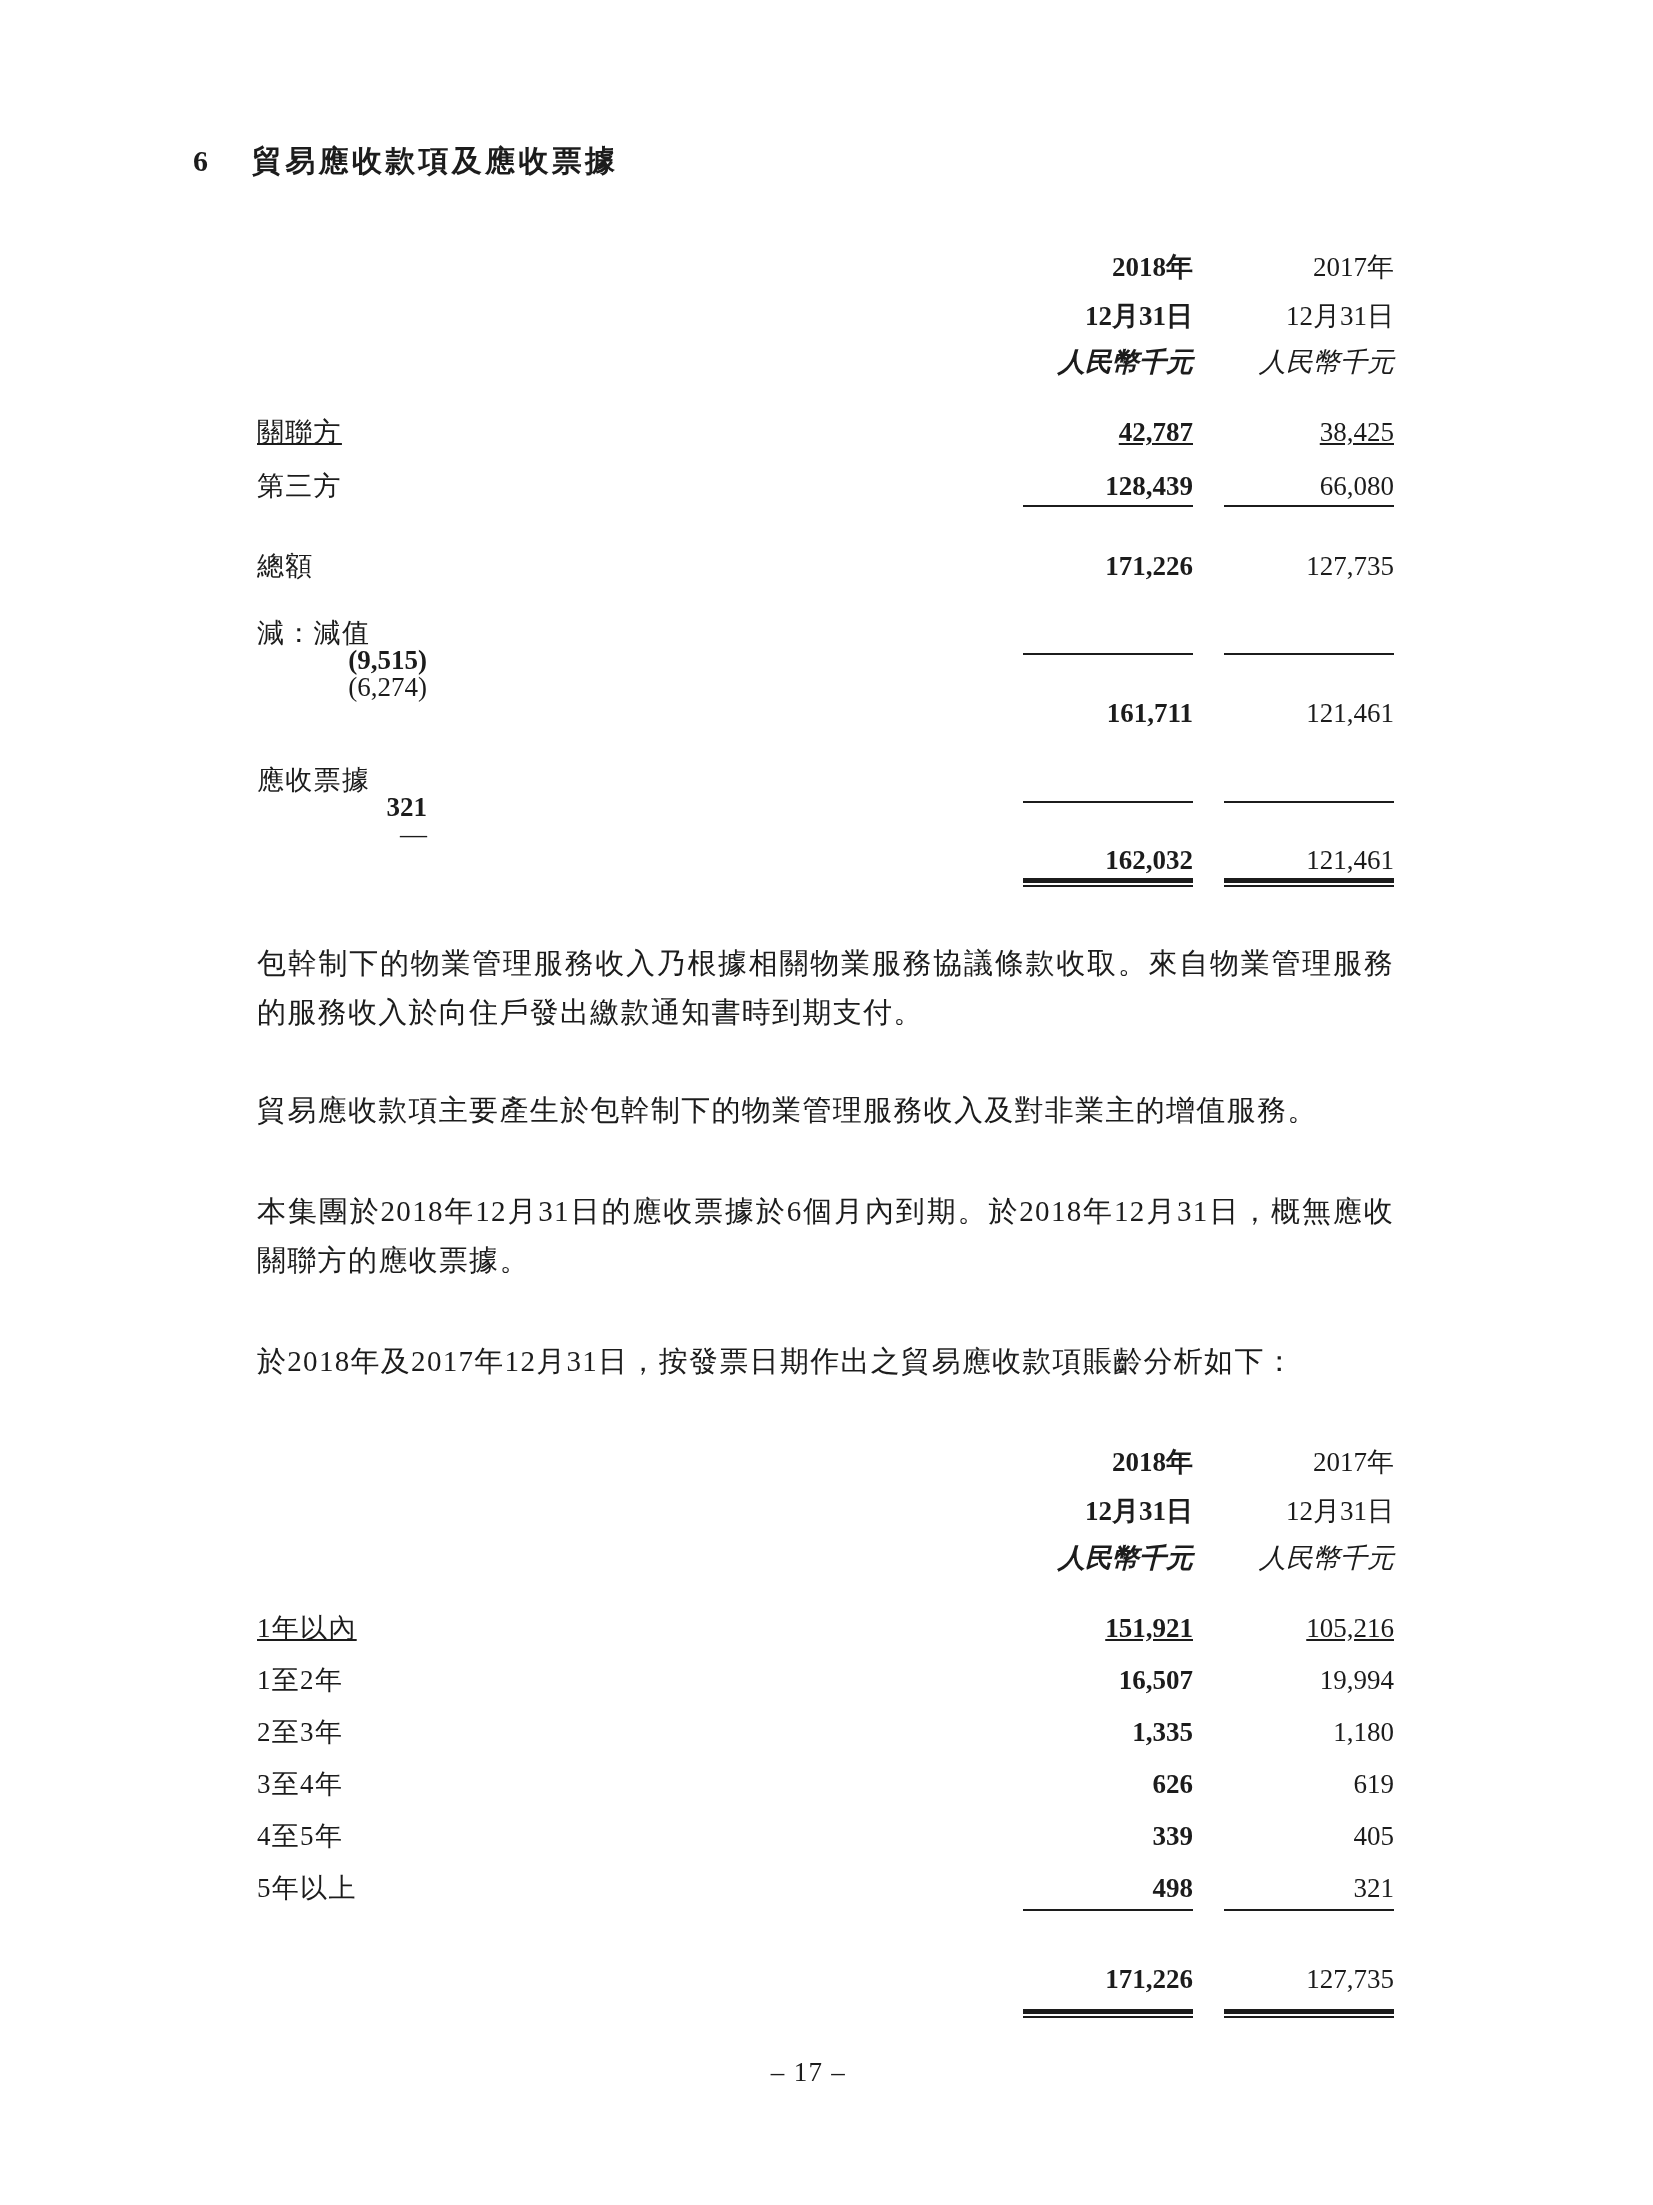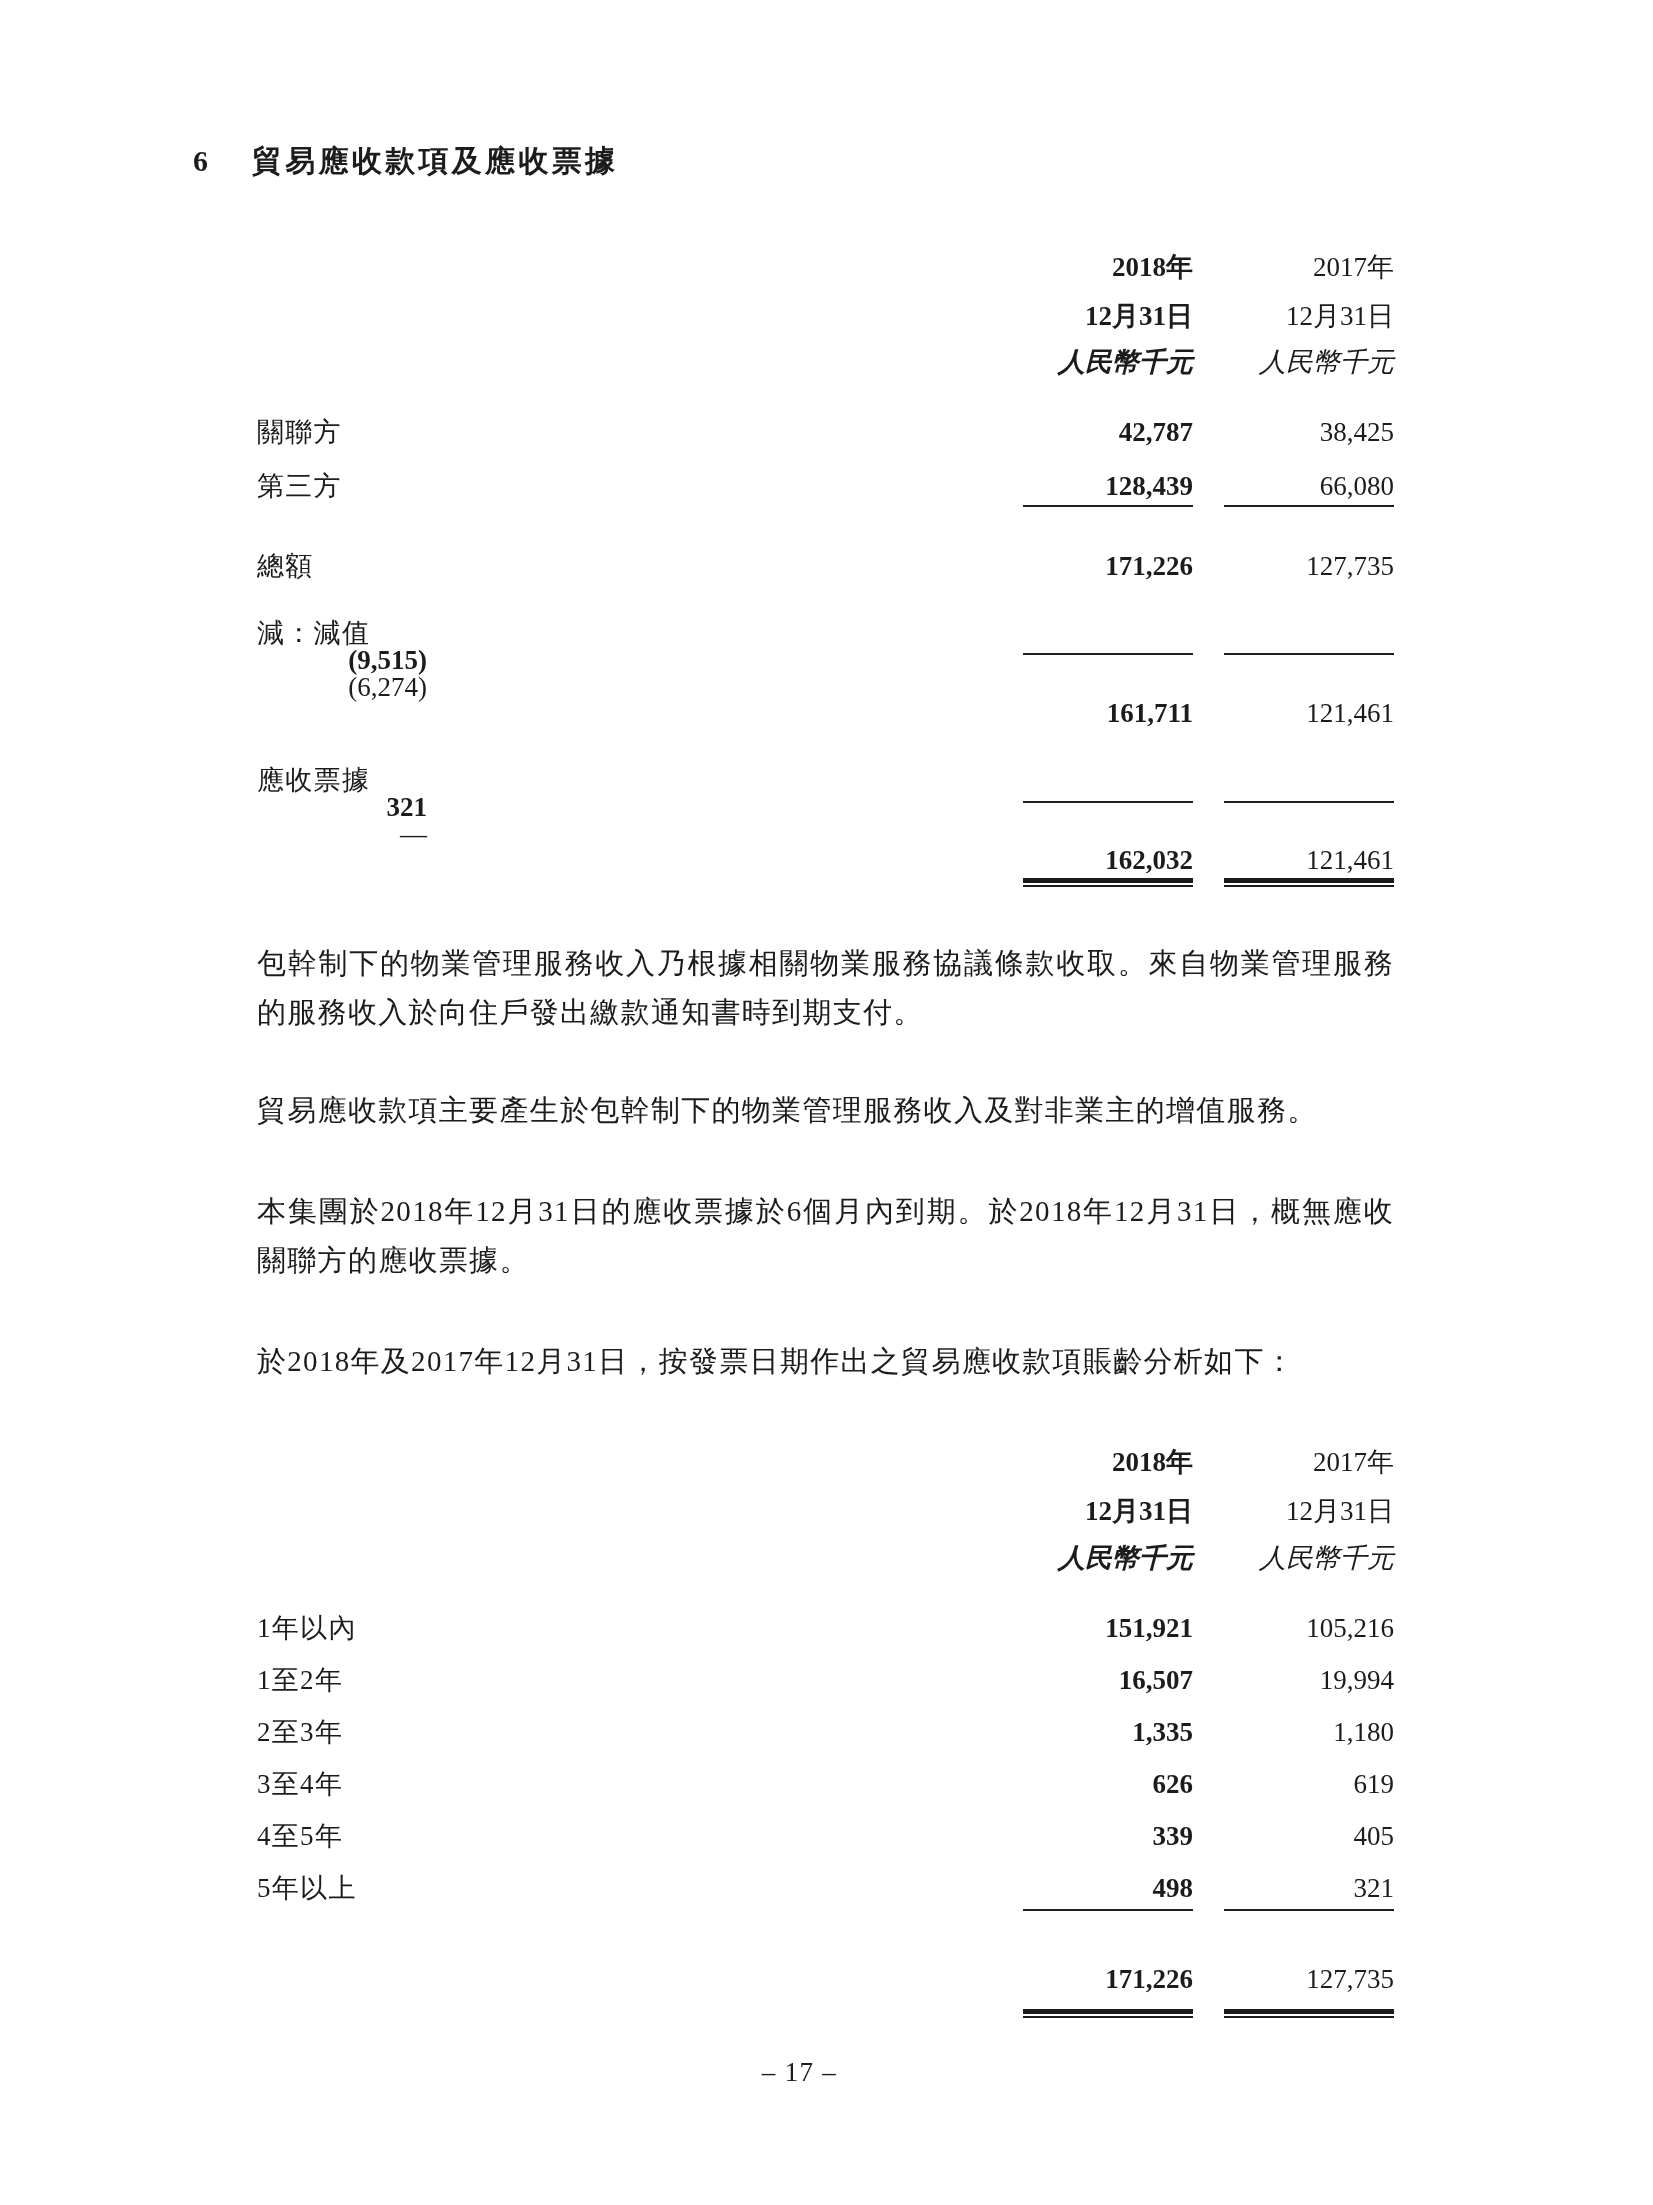--- a/index.html
+++ b/index.html
@@ -29,38 +29,38 @@
   .unit { font-style:italic; }
 
   .t-row { display:flex; height:27px; line-height:27px; font-size:27px; }
   .t-label { flex:1; letter-spacing:1.3px; }
 
   .rule-row { display:flex; }
   .rule { width:170px; height:0; border-top:2.7px solid #1c1c1c; }
   .drule { width:170px; height:2px; border-top:5.3px solid #1c1c1c; border-bottom:2px solid #1c1c1c; }
 
   .mt111{margin-top:74px;} .mt25{margin-top:16.7px;} .mt22{margin-top:14.7px;}
-  .mt62{margin-top:41px;}  .mt40{margin-top:27px;} .mt7{margin-top:4.7px;}
+  .mt62{margin-top:41px;text-decoration:underline;}  .mt40{margin-top:27px;} .mt7{margin-top:4.7px;}
   .mt69{margin-top:46px;}  .mt60{margin-top:40px;flex-direction:column;} .mt9{margin-top:6px;}
   .mt67{margin-top:45px;}  .mt10{margin-top:6.7px;} .mt66{margin-top:44px;}
   .mt90{margin-top:60px;}  .mt37{margin-top:25px;} .mt82{margin-top:55px;}
   .mt24{margin-top:16px;}
 
   
   .body-text { padding-left:257px; padding-right:205px; }
   .para {
     margin:52px 0 0 0;
     font-size:29px; line-height:49px;
     letter-spacing:1.3px;
     text-align:justify;
   }
   .para.first { margin-top:49px; }
 
   .footer {
-    position:absolute; left:0; top:2057px; width:100%;
+    position:absolute; left:9px; top:2057px; width:100%;
     text-align:center; font-size:27px; letter-spacing:1.3px;
   }
 </style>
 </head>
 <body>
 
 <div class="page">
 
   <div class="heading">
     <span>6</span><span class="title">貿易應收款項及應收票據</span>

